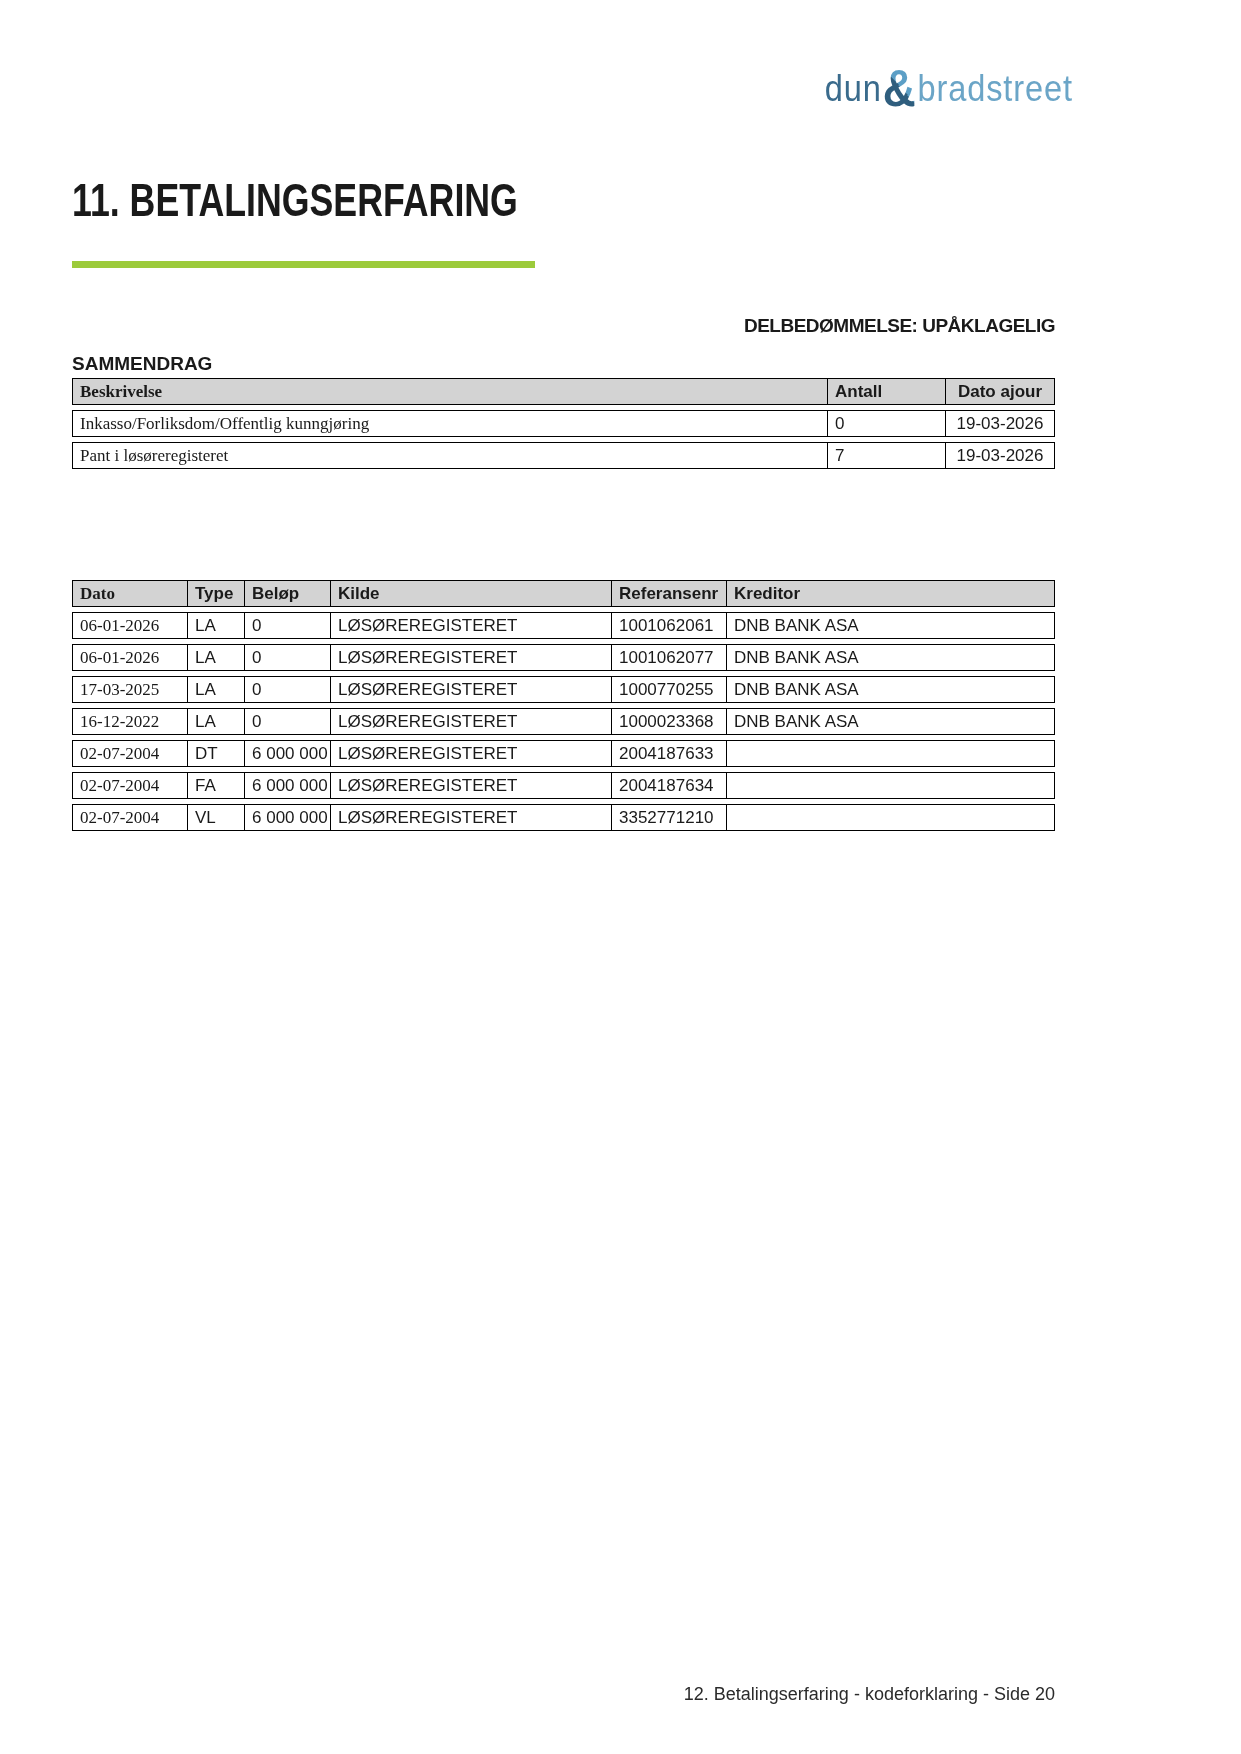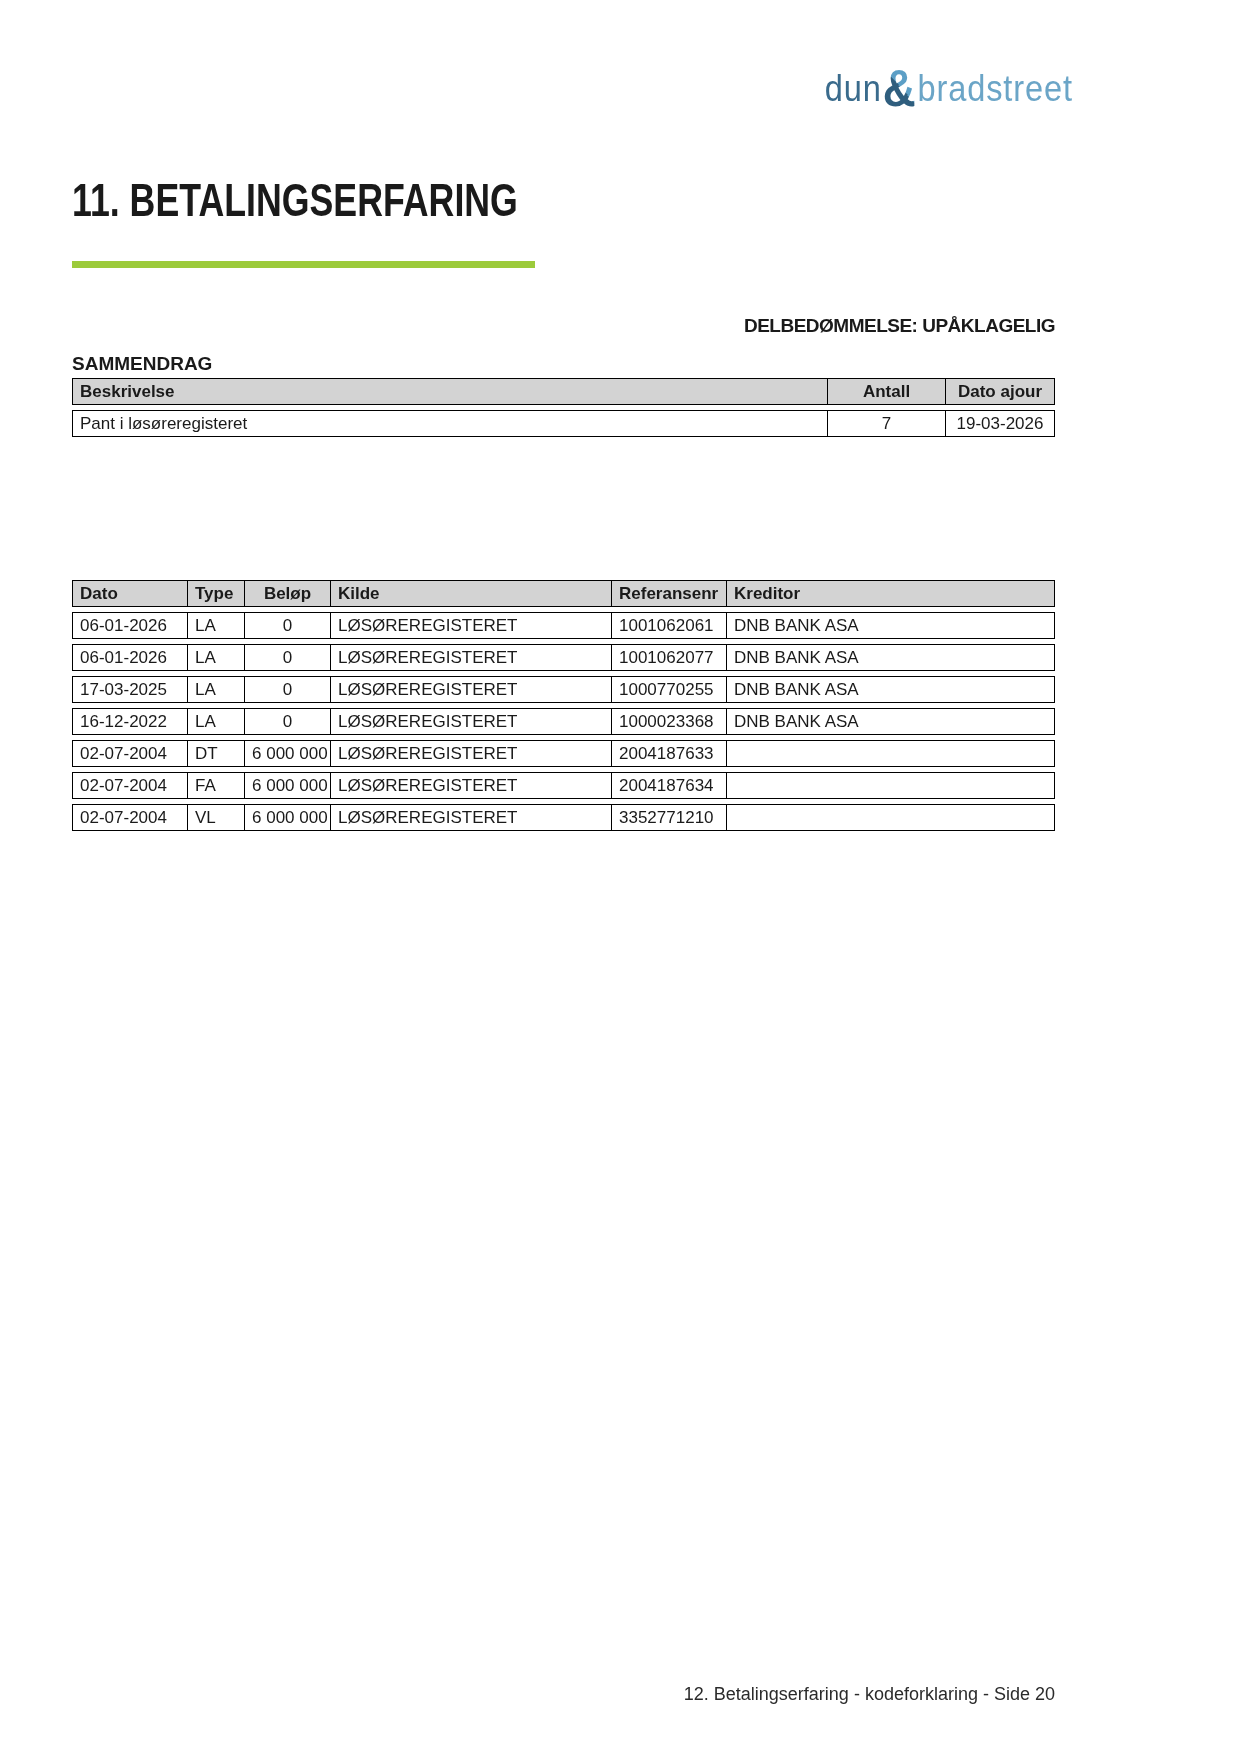--- a/index.html
+++ b/index.html
@@ -66,22 +66,22 @@
     font-size:17px; line-height:19px;
     padding:3px 7px;
     border-top:1.5px solid #000;
     border-bottom:1.5px solid #000;
     border-right:1.5px solid #000;
     overflow:hidden; white-space:nowrap;
     font-weight:normal; text-align:left;
     background:#ffffff;
   }
   th { background:#d3d3d3; font-weight:bold; }
-  th:first-child, td:first-child { border-left:1.5px solid #000; }
-  .al-right  { text-align:center; }
+  th:first-child, td:first-child { border-left:1.5px solid #000;font-family:Liberation Serif, serif; }
+  .al-right  { text-align:left; }
   .al-center { text-align:center; }
 
   
   .footer {
     position:absolute; top:1684px; right:186px;
     font-size:18px; color:#2b2b2b;
     white-space:nowrap;
     text-align:center;
   }
 </style>
@@ -108,20 +108,25 @@
         <col style="width:109px">
     </colgroup>
     <thead>
       <tr>
         <th>Beskrivelse</th>
         <th class="al-right">Antall</th>
         <th class="al-center">Dato ajour</th>
       </tr>
     </thead>
     <tbody id="summary-body">
+        <tr>
+          <td>Inkasso/Forliksdom/Offentlig kunngjøring</td>
+          <td class="al-right">0</td>
+          <td class="al-center">19-03-2026</td>
+        </tr>
         <tr>
           <td>Pant i løsøreregisteret</td>
           <td class="al-right">7</td>
           <td class="al-center">19-03-2026</td>
         </tr>
       </tbody>
   </table>
 
   <div class="section-label details">DETALJER</div>
 

